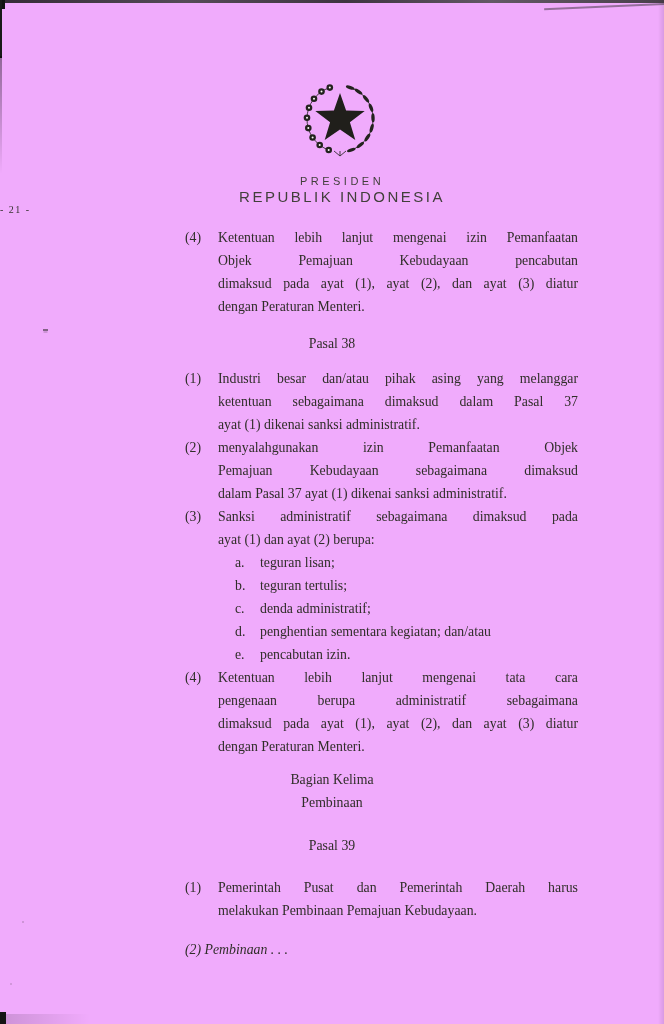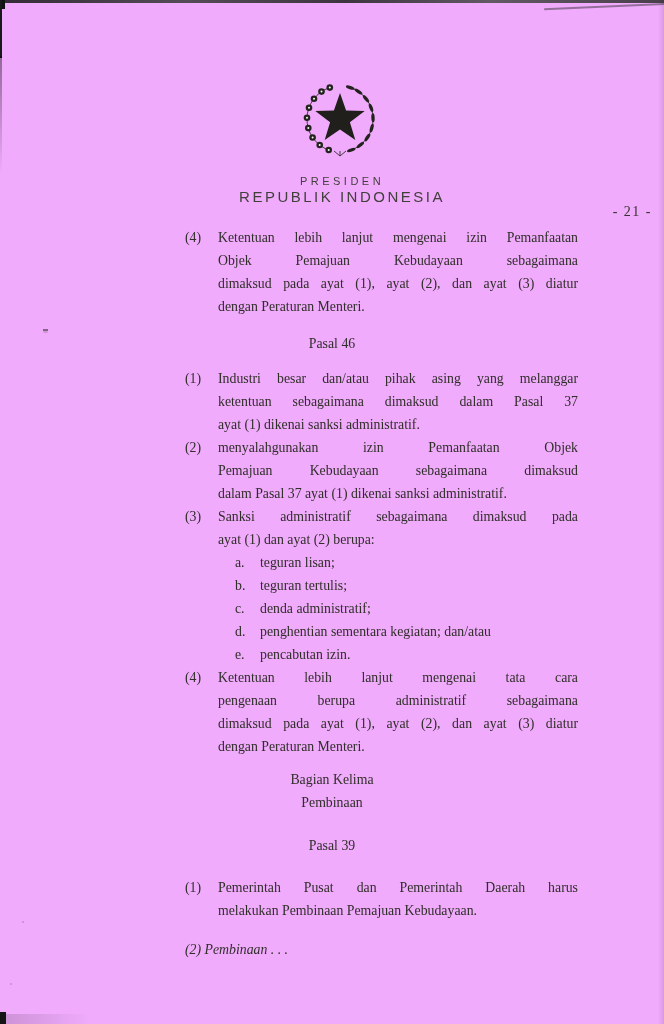--- a/index.html
+++ b/index.html
@@ -25,22 +25,22 @@
   .speck1{position:absolute;top:329px;left:43px;width:5px;height:2px;background:rgba(40,38,34,.55);box-shadow:0 2px 0 -0.5px rgba(40,38,34,.35);}
   .speck2{position:absolute;top:921px;left:22px;width:2px;height:2px;background:rgba(40,38,34,.22);border-radius:50%;}
   .speck3{position:absolute;top:983px;left:10px;width:2px;height:2px;background:rgba(40,38,34,.2);border-radius:50%;}
 
   
   .seal{position:absolute;top:83px;left:294px;width:92px;height:78px;}
   .letterhead{position:absolute;top:175px;left:20px;right:0;text-align:center;
     font-family:"Liberation Sans", sans-serif;color:#413f3a;}
   .lh1{font-size:11px;letter-spacing:3.5px;line-height:13px;}
   .lh2{font-size:15px;letter-spacing:2.5px;line-height:13px;margin-top:2px;}
-  .pageno{position:absolute;top:204px;left:0;right:12px;text-align:right;
-    font-size:14px;letter-spacing:1.5px;color:#34322d;}
+  .pageno{position:absolute;top:204px;left:0;right:12px;text-align:left;
+    font-size:10px;letter-spacing:1.5px;color:#34322d;}
 
   
   .content{position:absolute;top:226px;left:185px;width:393px;
     font-size:13.8px;line-height:23px;color:#302e29;}
   .li{position:relative;padding-left:33px;}
   .num{position:absolute;left:0;top:0;}
   .jline{text-align:justify;text-align-last:justify;}
   .jline.last{text-align:right;text-align-last:left;}
   .sub{position:relative;margin-left:17px;padding-left:25px;}
   .sub .marker{position:absolute;left:0;}
@@ -118,26 +118,26 @@
     <div class="lh1">PRESIDEN</div>
     <div class="lh2">REPUBLIK INDONESIA</div>
   </div>
   <div class="pageno">- 21 -</div>
 
   <div class="content">
 
     <div class="li">
       <span class="num">(4)</span>
       <div class="jline">Ketentuan lebih lanjut mengenai izin Pemanfaatan</div>
-      <div class="jline">Objek Pemajuan Kebudayaan sebagaimana</div>
+      <div class="jline">Objek Pemajuan Kebudayaan pencabutan</div>
       <div class="jline">dimaksud pada ayat (1), ayat (2), dan ayat (3) diatur</div>
       <div class="jline last">dengan Peraturan Menteri.</div>
     </div>
 
-    <div class="heading m-pasal38">Pasal 46</div>
+    <div class="heading m-pasal38">Pasal 38</div>
 
     <div class="li">
       <span class="num">(1)</span>
       <div class="jline">Industri besar dan/atau pihak asing yang melanggar</div>
       <div class="jline">ketentuan sebagaimana dimaksud dalam Pasal 37</div>
       <div class="jline last">ayat (1) dikenai sanksi administratif.</div>
     </div>
 
     <div class="li">
       <span class="num">(2)</span>

